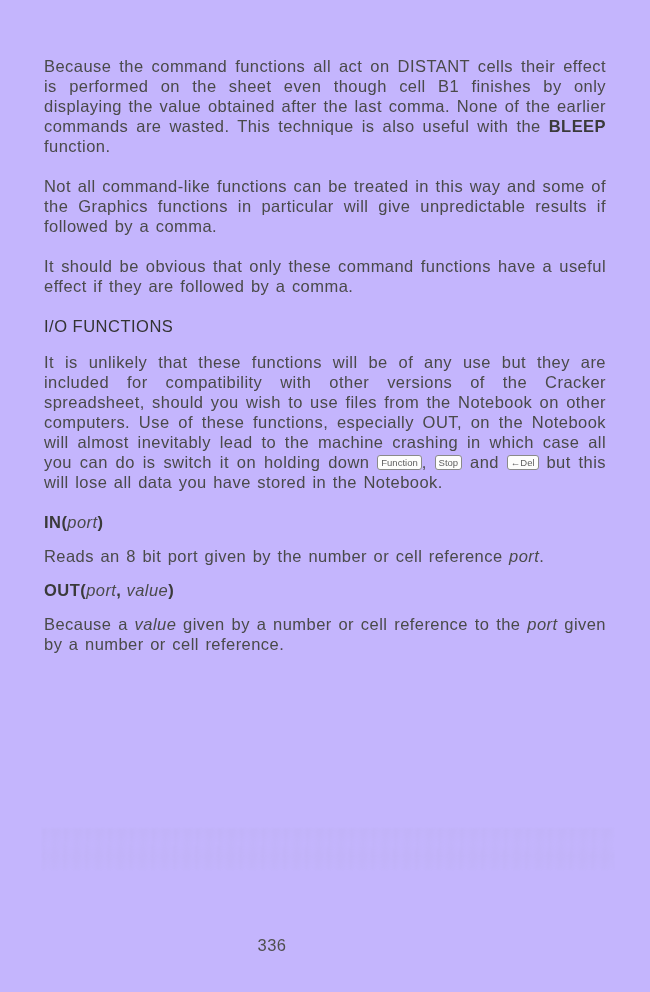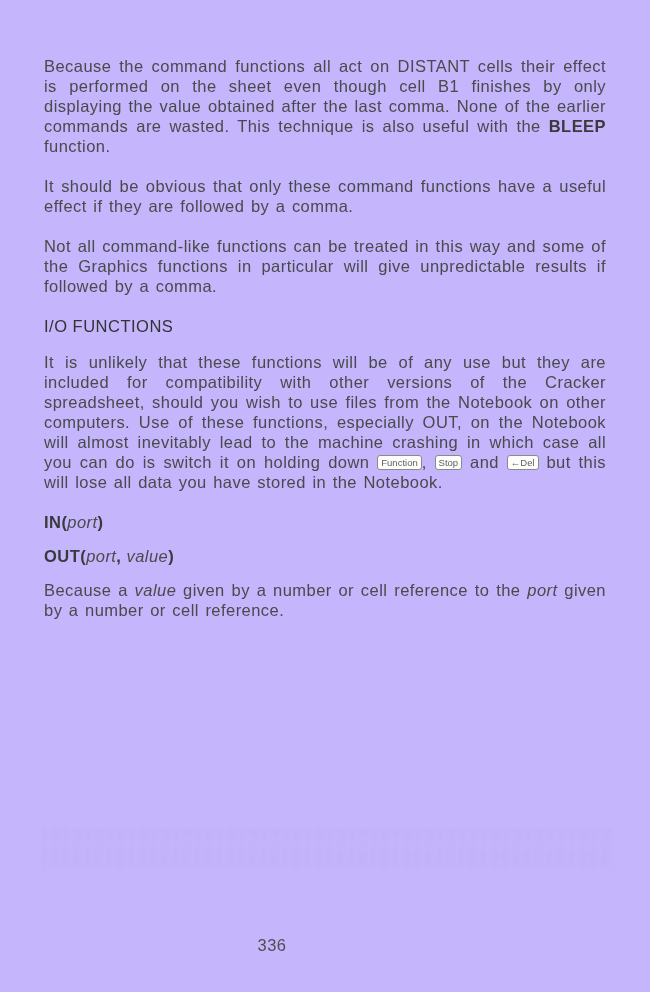--- a/index.html
+++ b/index.html
@@ -109,30 +109,31 @@
 </style>
 </head>
 <body>
 
 <div class="page">
 
   <div class="content">
 
     <p class="body"><span>Because the command functions all act on DISTANT cells their effect is performed on the sheet even though cell B1 finishes by only displaying the value obtained after the last comma. None of the earlier commands are wasted. This technique is also useful with the </span><span class="bold">BLEEP</span><span> function.</span></p>
 
+    <p class="body">Not all command-like functions can be treated in this way and some of the Graphics functions in particular will give unpredictable results if followed by a comma.</p>
+
     <p class="body">It should be obvious that only these command functions have a useful effect if they are followed by a comma.</p>
-
-    <p class="body">Not all command-like functions can be treated in this way and some of the Graphics functions in particular will give unpredictable results if followed by a comma.</p>
 
     <h2 class="section-heading">I/O FUNCTIONS</h2>
 
     <p class="body"><span>It is unlikely that these functions will be of any use but they are included for compatibility with other versions of the Cracker spreadsheet, should you wish to use files from the Notebook on other computers. Use of these functions, especially OUT, on the Notebook will almost inevitably lead to the machine crashing in which case all you can do is switch it on holding down </span><span class="keycap">Function</span><span>, </span><span class="keycap">Stop</span><span> and </span><span class="keycap">←Del</span><span> but this will lose all data you have stored in the Notebook.</span></p>
 
     <h3 class="fn-heading"><span class="bold">IN(</span><span class="arg">port</span><span class="bold">)</span></h3>
 
+    <p class="fn-body"><span>Reads an 8 bit port given by the number or cell reference </span><span class="arg">port</span><span>.</span></p>
 
     <h3 class="fn-heading"><span class="bold">OUT(</span><span class="arg">port</span><span class="bold">, </span><span class="arg">value</span><span class="bold">)</span></h3>
 
     <p class="fn-body"><span>Because a </span><span class="arg">value</span><span> given by a number or cell reference to the </span><span class="arg">port</span><span> given by a number or cell reference.</span></p>
 
   </div>
 
   <div class="showthrough"></div>
 
   <div class="page-number">336</div>

